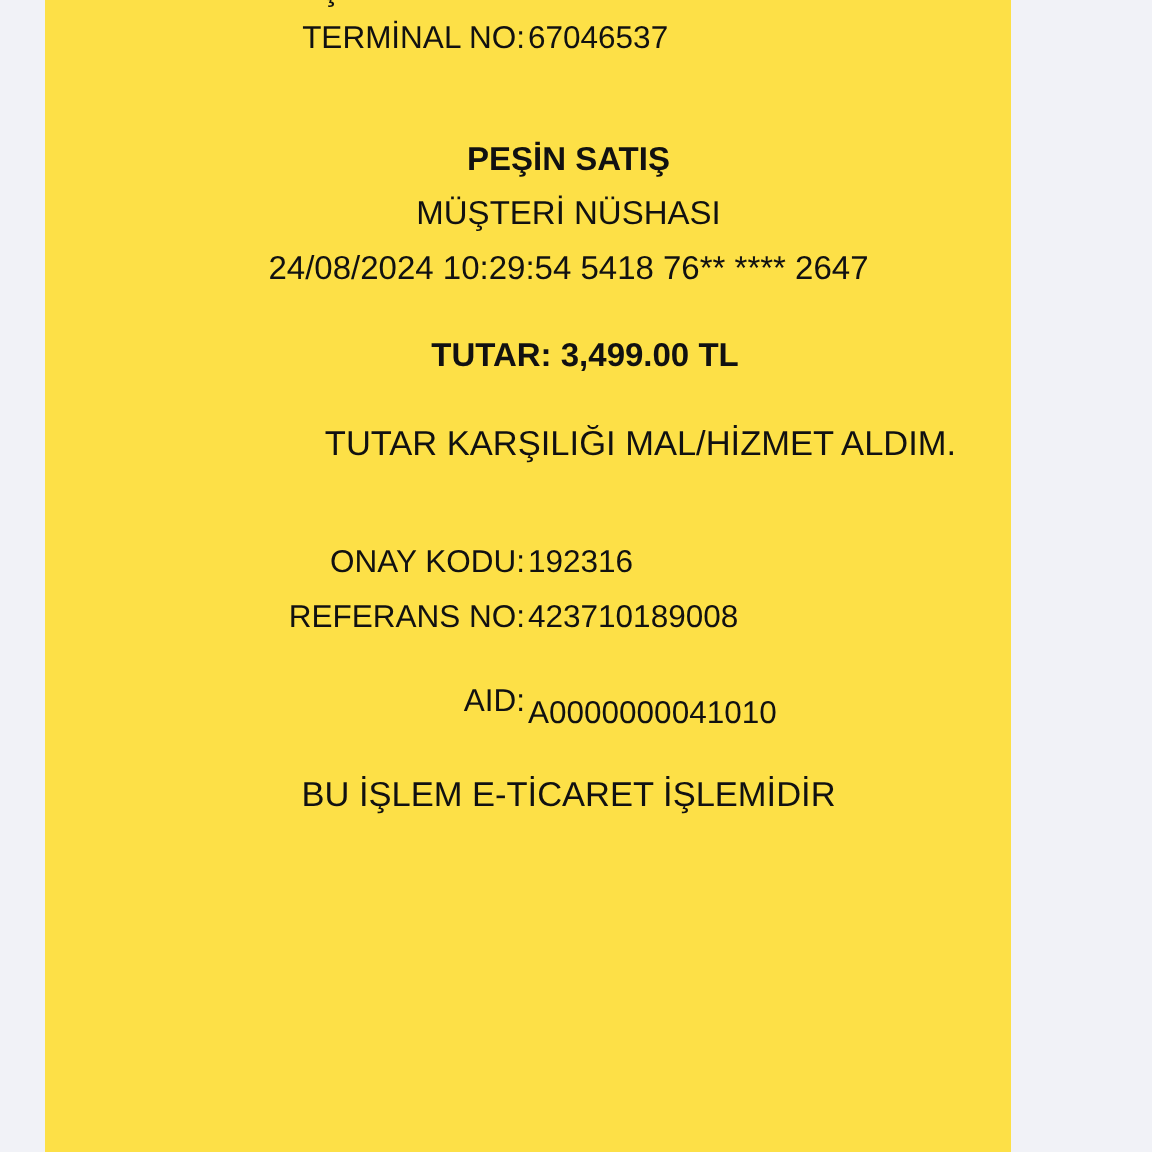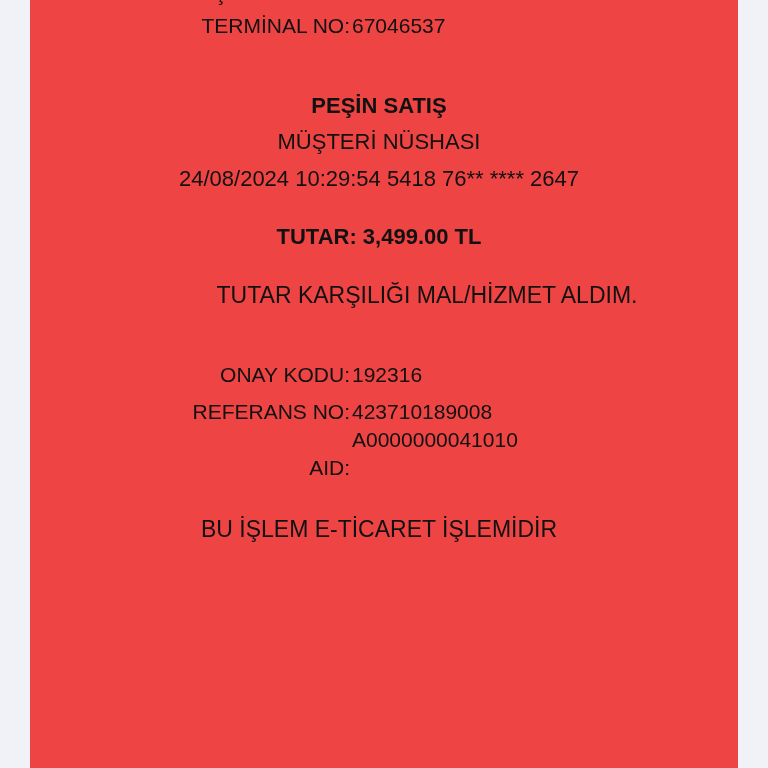--- a/index.html
+++ b/index.html
@@ -15,23 +15,23 @@
     .viewer {
       position: relative;
       width: 768px;
       height: 768px;
       background: #f1f2f7;
     }
     .paper {
       position: absolute;
       left: 30px;
       top: 0;
-      width: 708px;
+      width: 644px;
       height: 768px;
-      background: #ef4444;
+      background: #fde047;
     }
     .abs { position: absolute; white-space: nowrap; }
     .cut-glyph {
       left: 183px;
       top: -18px;
       font-size: 22px;
       line-height: 22px;
     }
     .kv-label {
       font-size: 21px;
@@ -72,29 +72,29 @@
 
     <span class="abs cut-glyph">Ş</span>
 
     <span class="abs kv-label" style="top:14px;">TERMİNAL NO:</span>
     <span class="abs kv-value" style="top:14px;">67046537</span>
 
     <div class="abs center-line line-22" style="top:129px;">MÜŞTERİ NÜSHASI</div>
     <div class="abs center-line title-bold" style="top:93px;">PEŞİN SATIŞ</div>
     <div class="abs center-line line-22" style="top:166px;">24/08/2024 10:29:54 5418 76** **** 2647</div>
 
-    <div class="abs center-line title-bold" style="top:224px;">TUTAR: 3,499.00 TL</div>
+    <div class="abs center-line title-bold" style="top:224px;margin-left:11px;">TUTAR: 3,499.00 TL</div>
 
     <div class="abs center-line line-23" style="top:282px;padding-left:48px;">TUTAR KARŞILIĞI MAL/HİZMET ALDIM.</div>
 
     <span class="abs kv-label" style="top:363px;">ONAY KODU:</span>
     <span class="abs kv-value" style="top:363px;">192316</span>
 
     <span class="abs kv-label" style="top:400px;">REFERANS NO:</span>
     <span class="abs kv-value" style="top:400px;text-align:center;">423710189008</span>
 
     <span class="abs kv-label" style="top:456px;">AID:</span>
-    <span class="abs kv-value" style="top:428px;">A0000000041010</span>
+    <span class="abs kv-value" style="top:464px;">A0000000041010</span>
 
     <div class="abs center-line line-23" style="top:516px;">BU İŞLEM E-TİCARET İŞLEMİDİR</div>
 
   </div>
 </div>
 
 </body></html>

